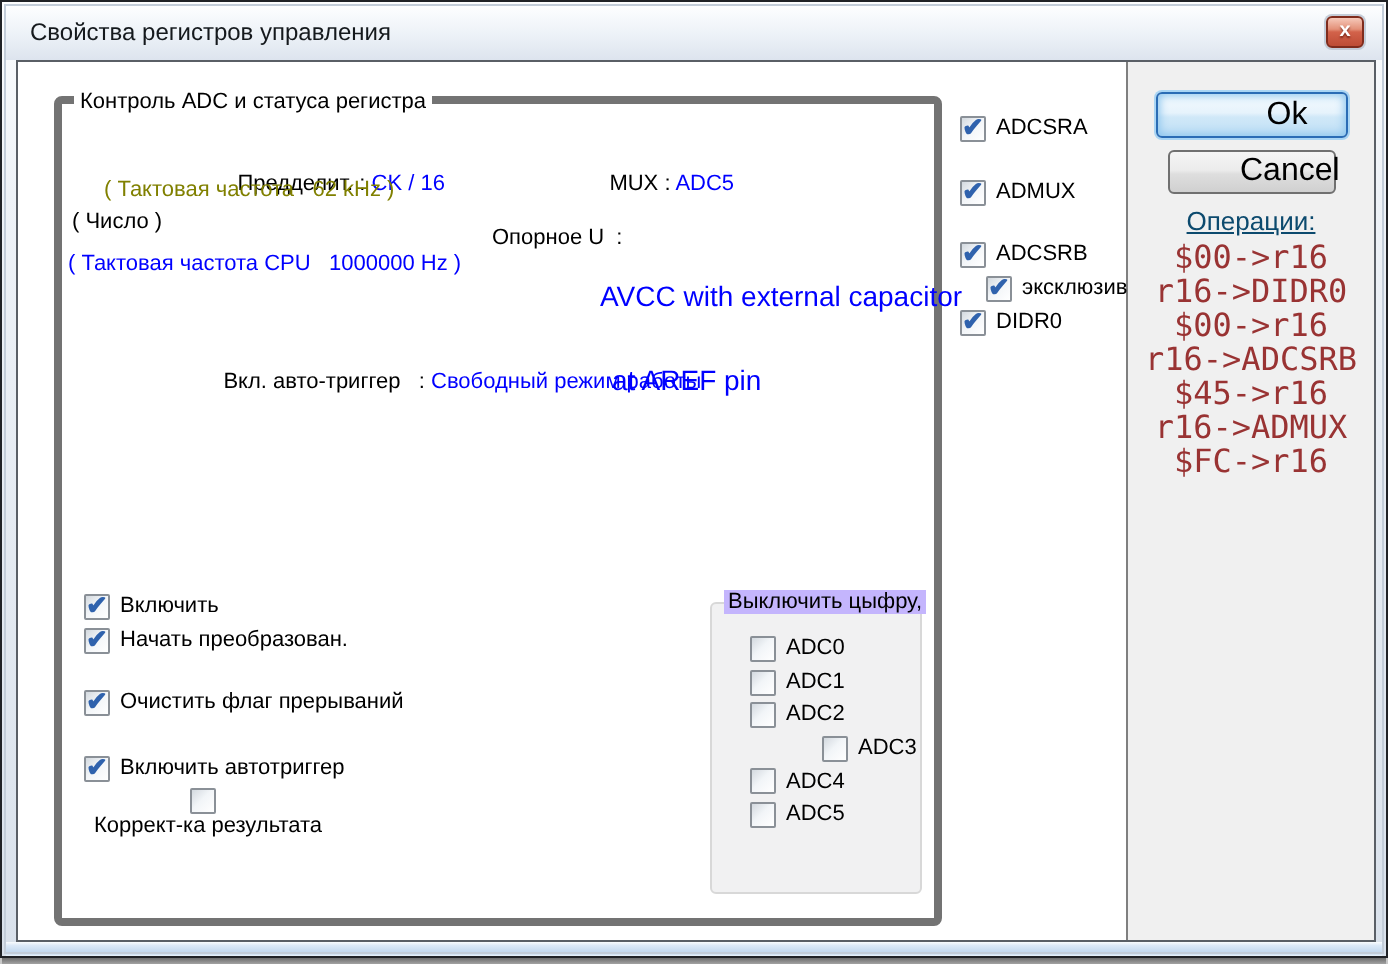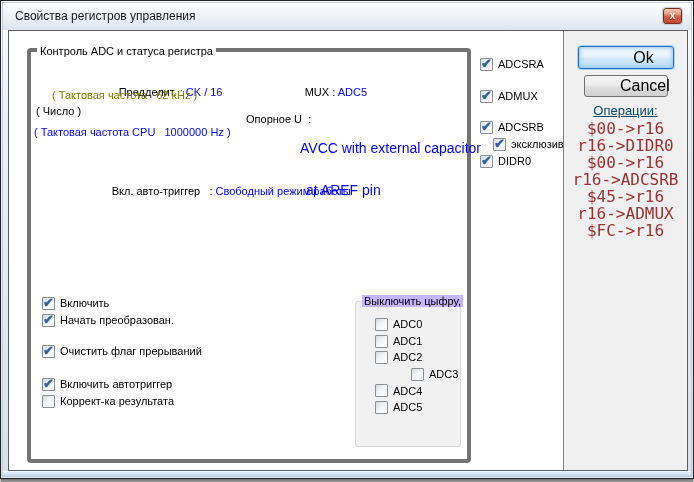--- a/index.html
+++ b/index.html
@@ -124,21 +124,21 @@
             <span class="cblabel">Начать преобразован.</span>
           </div>
           <div class="cbrow" style="left:11px; top:292px;">
             <span class="cb checked"></span>
             <span class="cblabel">Очистить флаг прерываний</span>
           </div>
           <div class="cbrow" style="left:11px; top:325px;">
             <span class="cb checked"></span>
             <span class="cblabel">Включить автотриггер</span>
           </div>
-          <div class="cbrow" style="left:11px; top:342px;">
+          <div class="cbrow" style="left:11px; top:342px;flex-direction:column;">
             <span class="cb"></span>
             <span class="cblabel">Коррект-ка результата</span>
           </div>
 
           <div class="subgroup">
             <span class="sg-label">Выключить цыфру,</span>
             <div class="cbrow" style="left:19px; top:15px;">
               <span class="cb"></span>
               <span class="cblabel">ADC0</span>
             </div>

